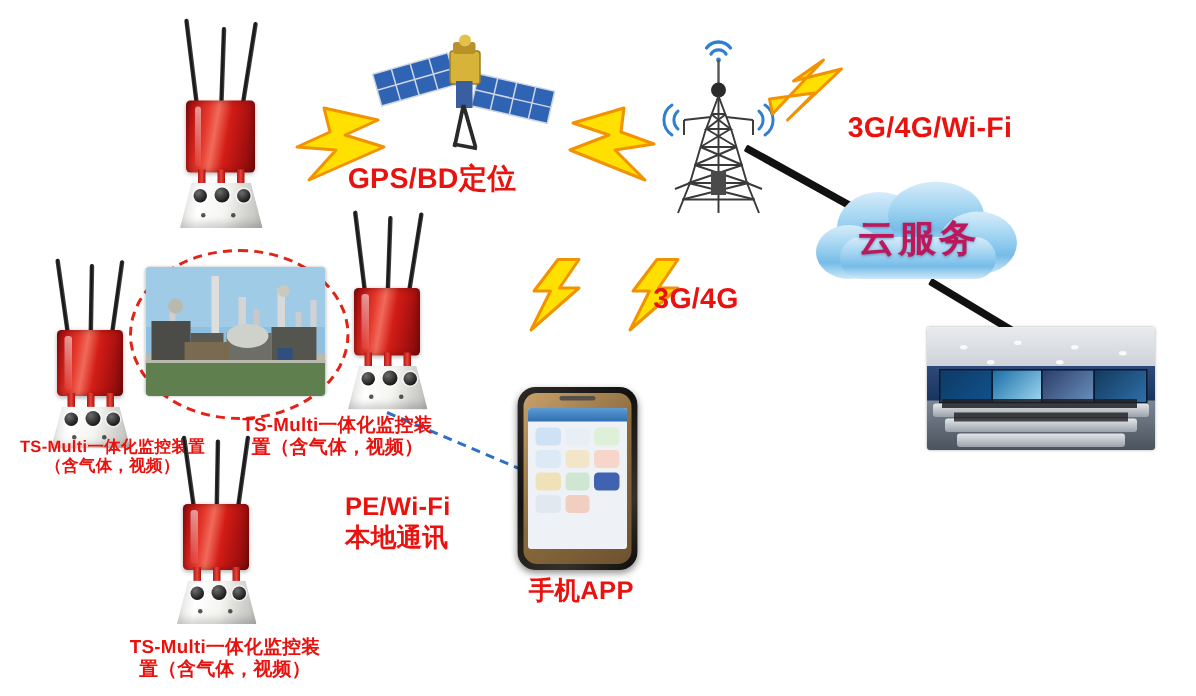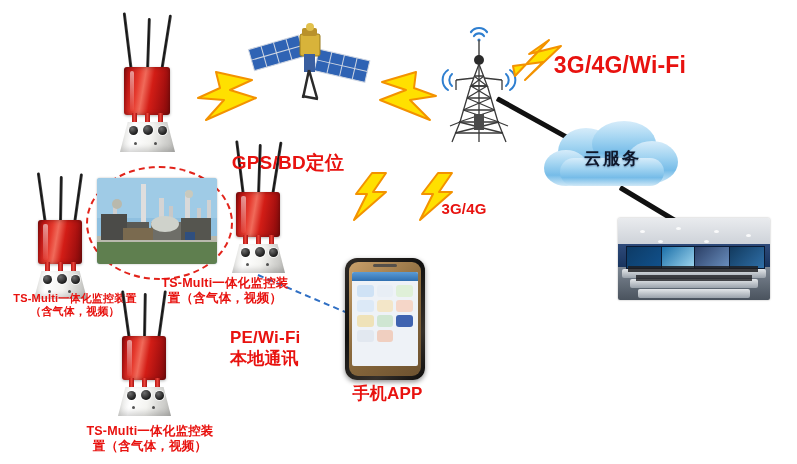--- a/index.html
+++ b/index.html
@@ -30,21 +30,21 @@
       box-shadow:0 0 0 1px rgba(255,255,255,.6);}
   .dev-dot{position:absolute;border-radius:50%;background:#2b2b2b;opacity:.8;}
 
   
   .bolt{position:absolute;}
   .bolt svg{display:block;}
 
   
   #cloud{position:absolute;left:540px;top:118px;width:145px;height:86px;}
   .cloud-txt{position:absolute;inset:0;display:flex;align-items:center;justify-content:center;
-     color:#0f172a;font-weight:bold;font-size:17px;letter-spacing:2px;
+     color:#be185d;font-weight:bold;font-size:25px;letter-spacing:2px;
      text-shadow:0 1px 2px rgba(40,90,140,.55);padding-bottom:6px;box-sizing:border-box;}
 
   
   .photo{position:absolute;overflow:hidden;}
   .plant-ring{position:absolute;left:86px;top:166px;width:143px;height:110px;
      border:2px dashed #e2231a;border-radius:50%;}
   #plant{left:97px;top:178px;width:120px;height:86px;border-radius:3px;
      box-shadow:0 0 2px rgba(0,0,0,.3);}
 
   
@@ -352,26 +352,26 @@
          clip-path:polygon(14% 0,86% 0,100% 100%,0 100%);"></div>
     <div class="dev-lens" style="left:17px;top:101px;width:9px;height:9px;"></div>
     <div class="dev-lens" style="left:31px;top:100px;width:10px;height:10px;"></div>
     <div class="dev-lens" style="left:45px;top:101px;width:9px;height:9px;"></div>
     <div class="dev-dot" style="left:22px;top:116px;width:3px;height:3px;"></div>
     <div class="dev-dot" style="left:42px;top:116px;width:3px;height:3px;"></div>
   </div>
   <div class="lbl" style="left:64px;top:424px;width:172px;font-size:12.5px;">TS-Multi一体化监控装
 置（含气体，视频）</div>
 
-  <div class="lbl" style="left:218px;top:108px;width:140px;font-size:19px;margin-top:43px;">GPS/BD定位</div>
-
-  <div class="lbl" style="left:540px;top:51px;width:160px;font-size:23px;">3G/4G/Wi-Fi</div>
-
-
-  <div class="lbl" style="left:424px;top:200px;width:80px;font-size:15px;">3G/4G</div>
+  <div class="lbl" style="left:218px;top:108px;width:140px;font-size:19px;">GPS/BD定位</div>
+
+  <div class="lbl" style="left:540px;top:74px;width:160px;font-size:19px;">3G/4G/Wi-Fi</div>
+
+
+  <div class="lbl" style="left:424px;top:188px;width:80px;font-size:19px;">3G/4G</div>
 
   <div class="lbl" style="left:340px;top:384px;width:95px;font-size:17px;">手机APP</div>
 
   <div class="lbl" style="left:230px;top:328px;width:130px;font-size:17px;text-align:left;">PE/Wi-Fi
 本地通讯</div>
 
 
 </div>
 
 </body></html>

